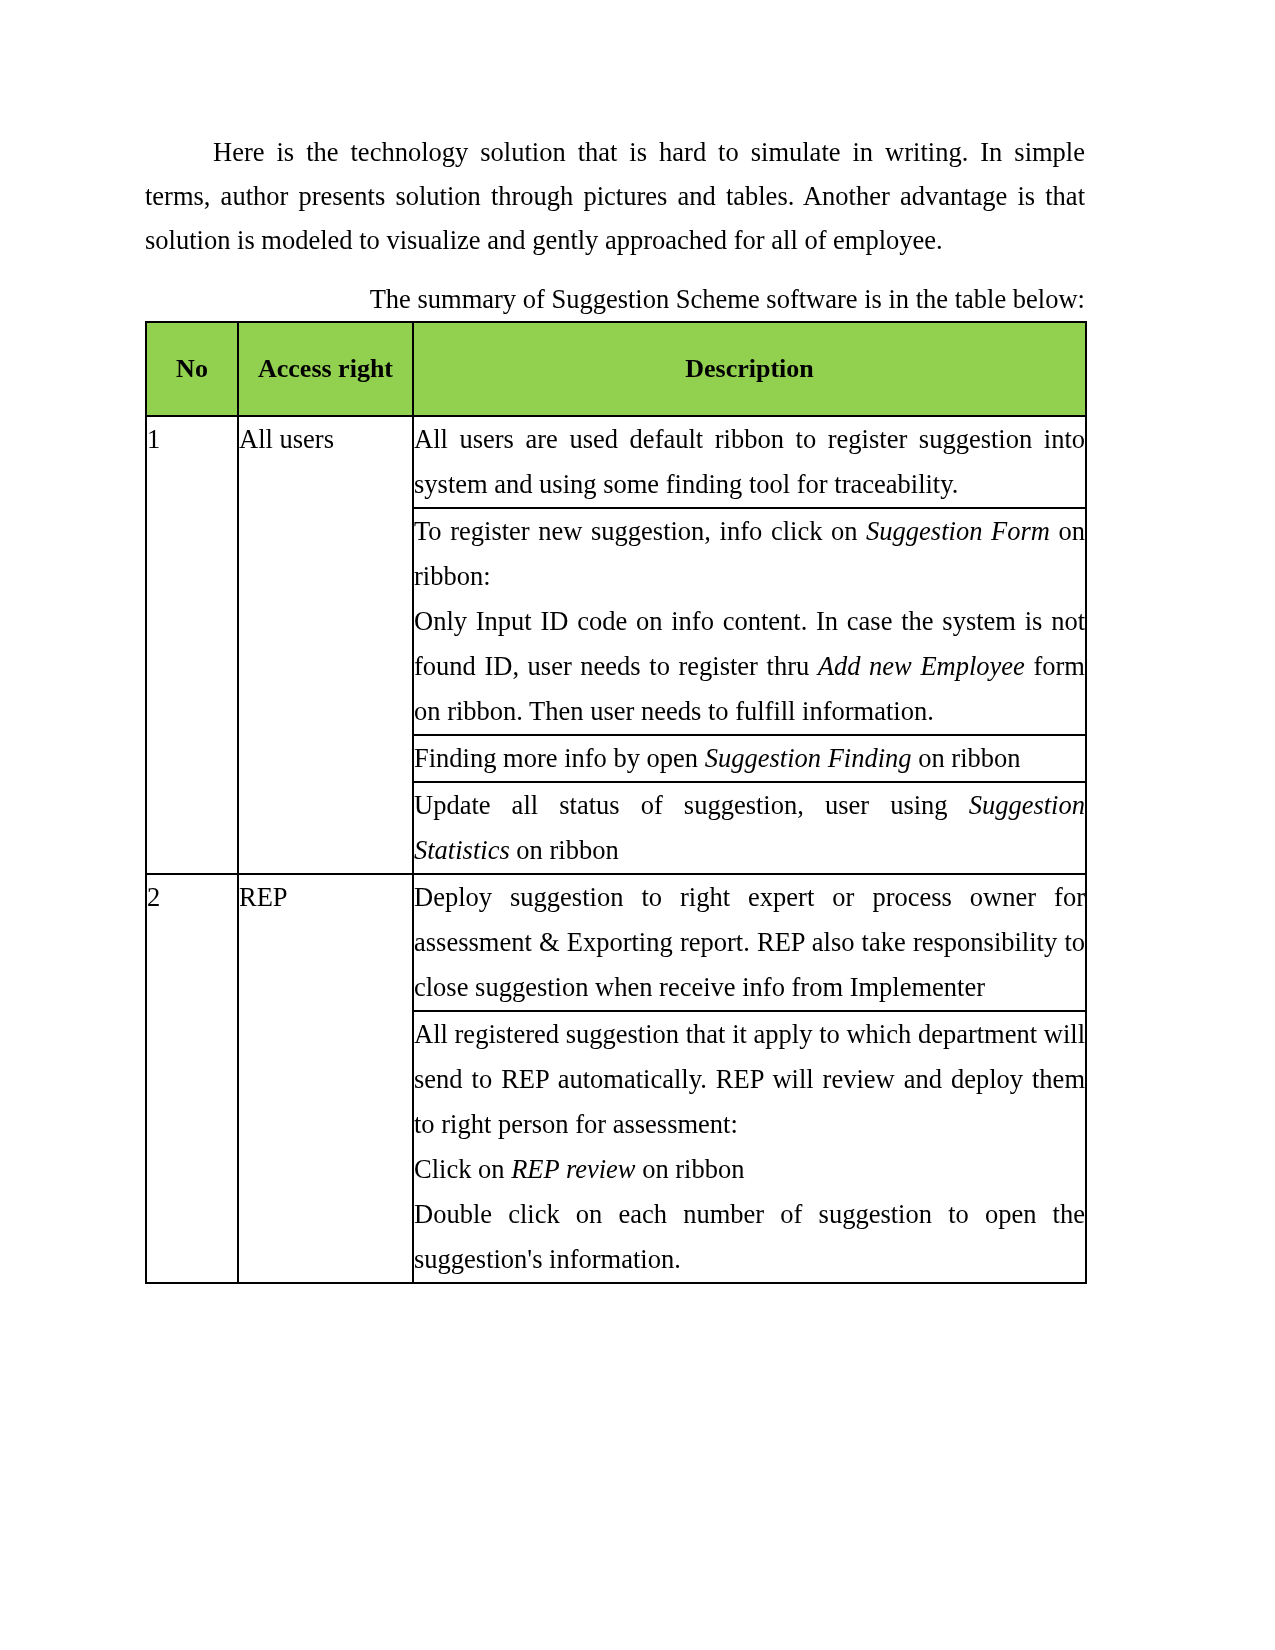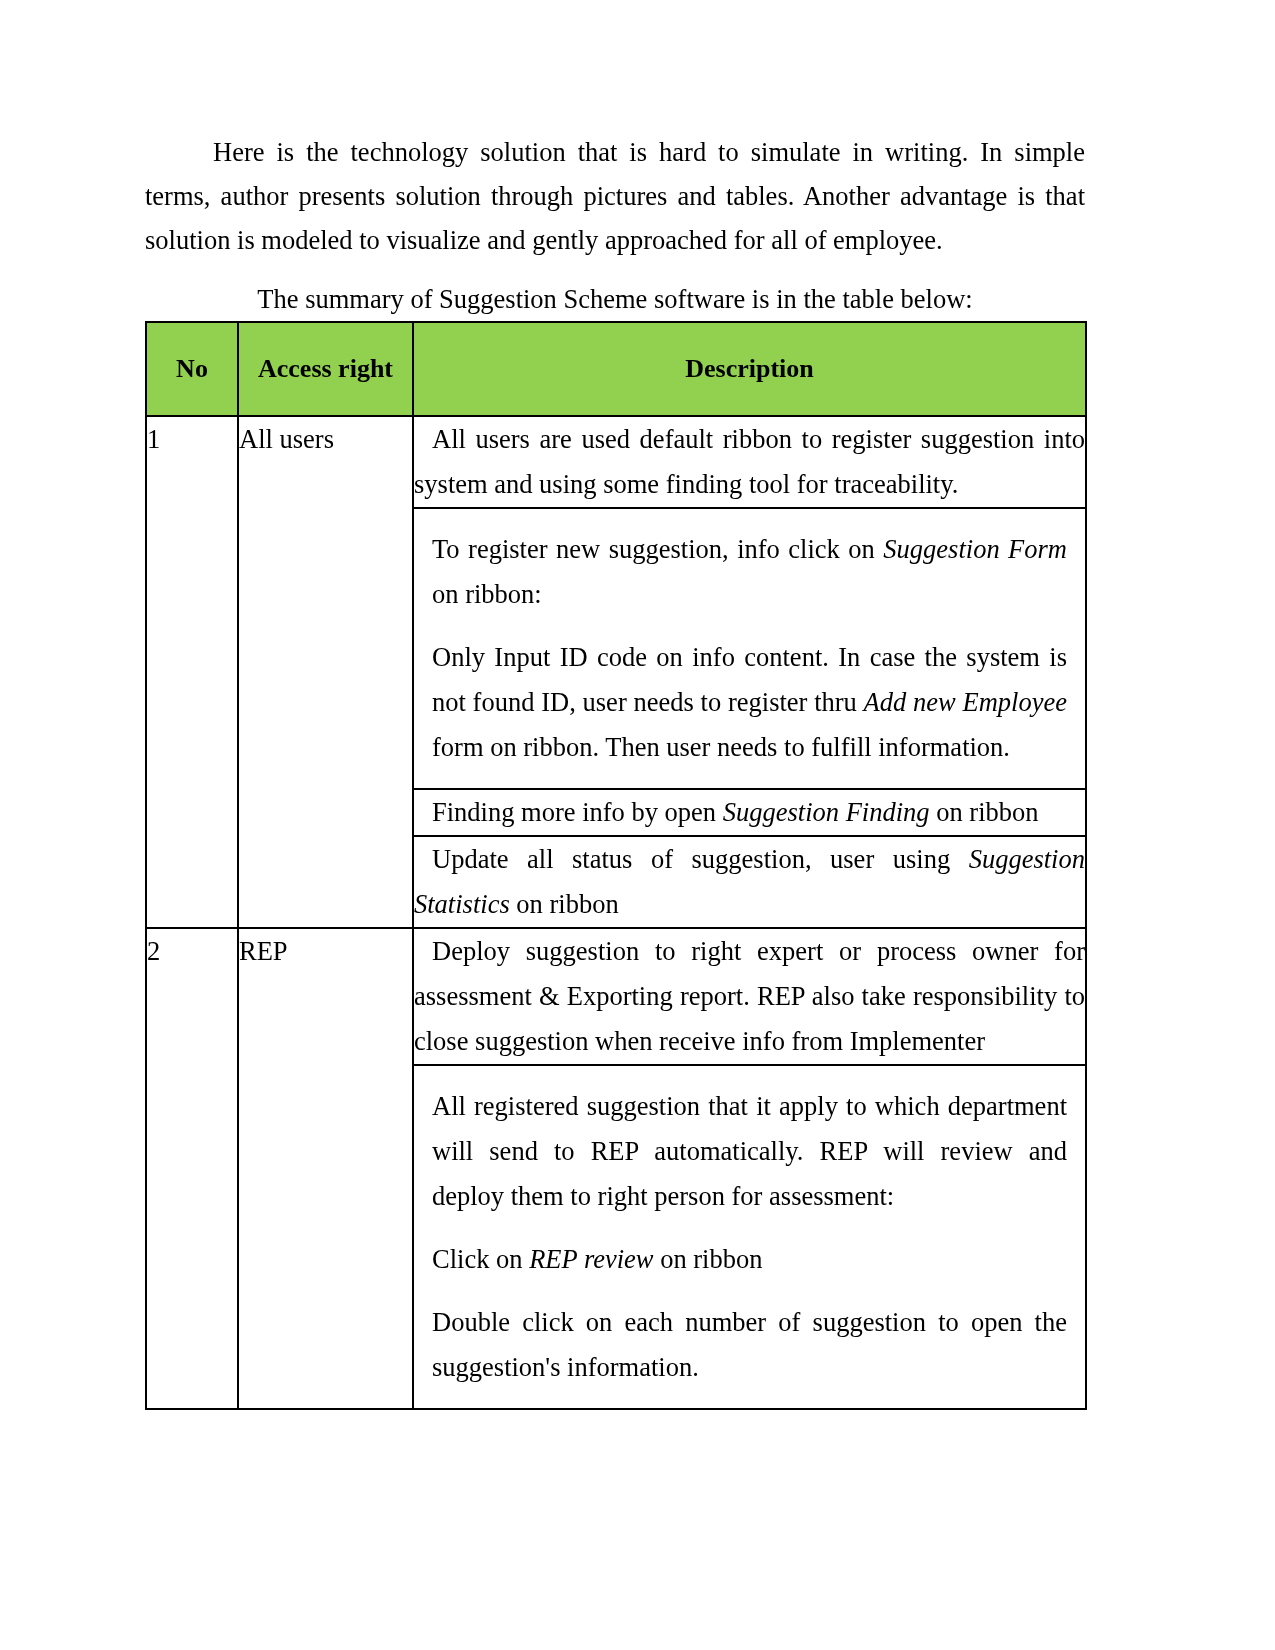--- a/index.html
+++ b/index.html
@@ -37,21 +37,21 @@
     text-align: justify;
     text-justify: inter-word;
   }
   p.body-para.indented {
     text-indent: 68px;
   }
   p.lead-in {
     font-size: 26.5px;
     line-height: 44px;
     margin: 15px 0 0 0;
-    text-align: center;
+    text-align: right;
   }
   .table-caption {
     font-size: 26.5px;
     line-height: 40px;
     text-align: center;
     margin-top: 14px;
     margin-bottom: 14px;
   }
   table.info-table {
     border-collapse: collapse;
@@ -91,21 +91,21 @@
     padding: 9px 12px 10px 12px;
     text-align: justify;
     text-justify: inter-word;
   }
   td.cell-desc .ln {
     display: block;
   }
   td.cell-desc em {
   }
   .desc-block {
-    margin: 18px;
+    margin: 0;
   }
   .page-number {
     position: absolute;
     left: 0;
     top: 1495px;
     width: 1275px;
     text-align: center;
     font-size: 25px;
   }
 </style>

